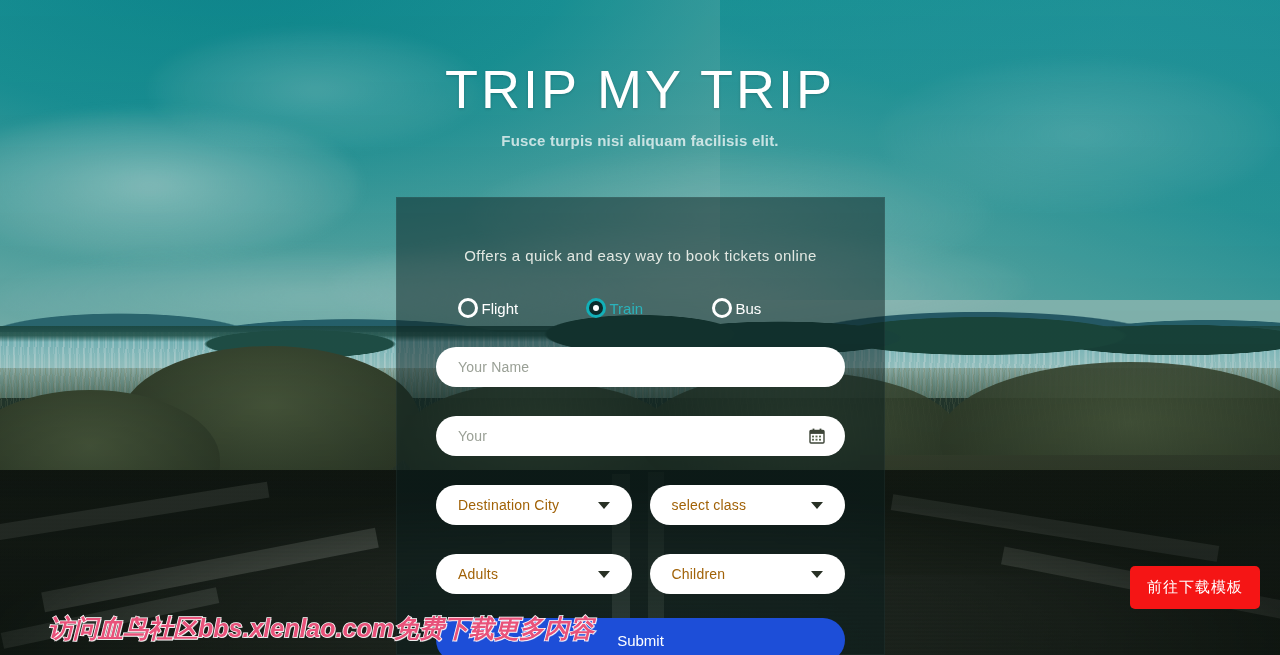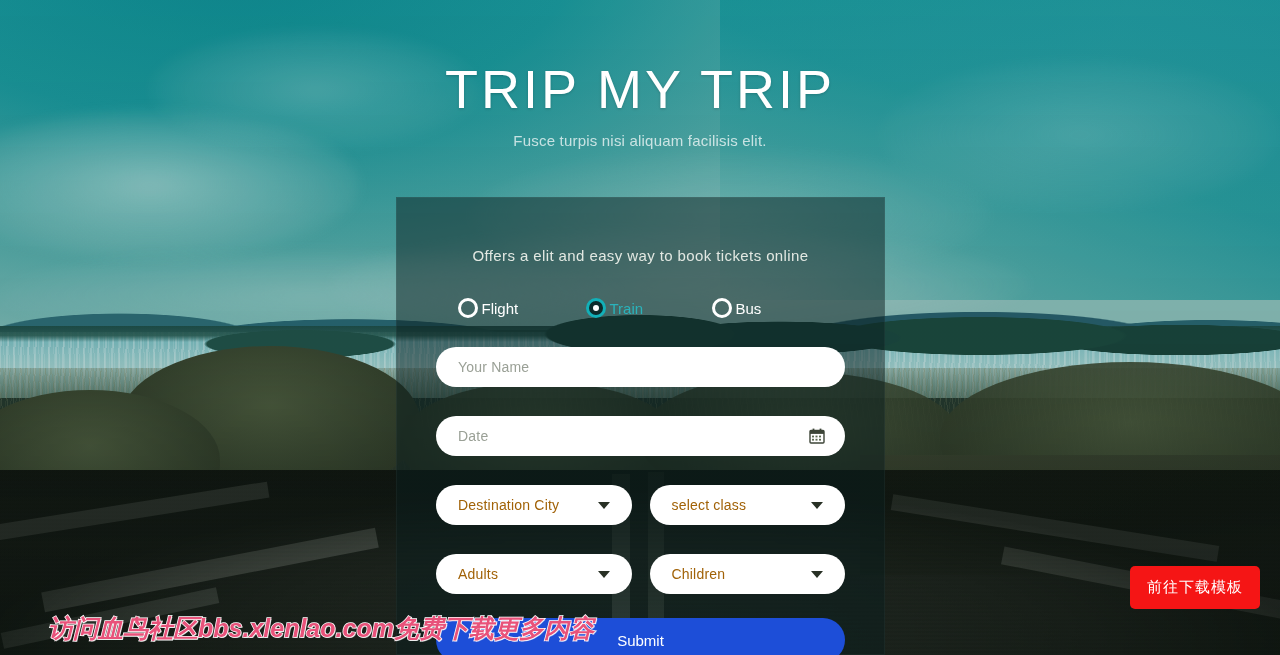--- a/index.html
+++ b/index.html
@@ -130,20 +130,21 @@
   
   .header { position:absolute; left:0; top:0; width:1280px; text-align:center; z-index:5; }
   .title {
     margin-top:58px;
     font-size:54px; font-weight:400; letter-spacing:3px; color:#ffffff;
     text-shadow:0 1px 3px rgba(0,0,0,.18);
   }
   .subtitle {
     margin-top:12px; font-size:15px; color:rgba(255,255,255,.72);
     letter-spacing:.2px;
+    font-weight:bold;
   }
 
   
   .card {
     position:absolute; left:396px; top:197px; width:489px; height:458px;
     background:rgba(10,30,30,.50);
     box-shadow:0 0 0 1px rgba(255,255,255,.04) inset;
     z-index:6;
     padding:0 40px;
   }
@@ -245,21 +246,21 @@
   <div class="photo-tint"></div>
 </div>
 
 <div class="header">
   <div class="title">TRIP MY TRIP</div>
   <div class="subtitle">Fusce turpis nisi aliquam facilisis elit.</div>
 </div>
 
 <div class="card">
 
-  <div class="card-tagline">Offers a elit and easy way to book tickets online</div>
+  <div class="card-tagline">Offers a quick and easy way to book tickets online</div>
 
   <div class="radios">
     <label class="radio">
       <span class="dot"></span>
       <span class="radio-label">Flight</span>
     </label>
     <label class="radio">
       <span class="dot on"></span>
       <span class="radio-label sel">Train</span>
     </label>
@@ -270,21 +271,21 @@
   </div>
 
   <div class="field-row">
     <div class="pill full">
       <span class="ph">Your Name</span>
     </div>
   </div>
 
   <div class="field-row">
     <div class="pill full">
-      <span class="ph">Date</span>
+      <span class="ph">Your</span>
       <svg class="cal-icon" viewBox="0 0 16 16">
         <rect x="1" y="2.5" width="14" height="12.5" rx="1" fill="none" stroke="#3c4437" stroke-width="1.4"></rect>
         <rect x="1" y="2.5" width="14" height="3.4" fill="#3c4437"></rect>
         <rect x="3.6" y="0.6" width="1.8" height="3" fill="#3c4437"></rect>
         <rect x="10.6" y="0.6" width="1.8" height="3" fill="#3c4437"></rect>
         <rect x="3" y="7.6" width="2" height="1.8" fill="#5d6a52"></rect>
         <rect x="6.5" y="7.6" width="2" height="1.8" fill="#5d6a52"></rect>
         <rect x="10" y="7.6" width="2" height="1.8" fill="#5d6a52"></rect>
         <rect x="3" y="10.8" width="2" height="1.8" fill="#5d6a52"></rect>
         <rect x="6.5" y="10.8" width="2" height="1.8" fill="#5d6a52"></rect>

